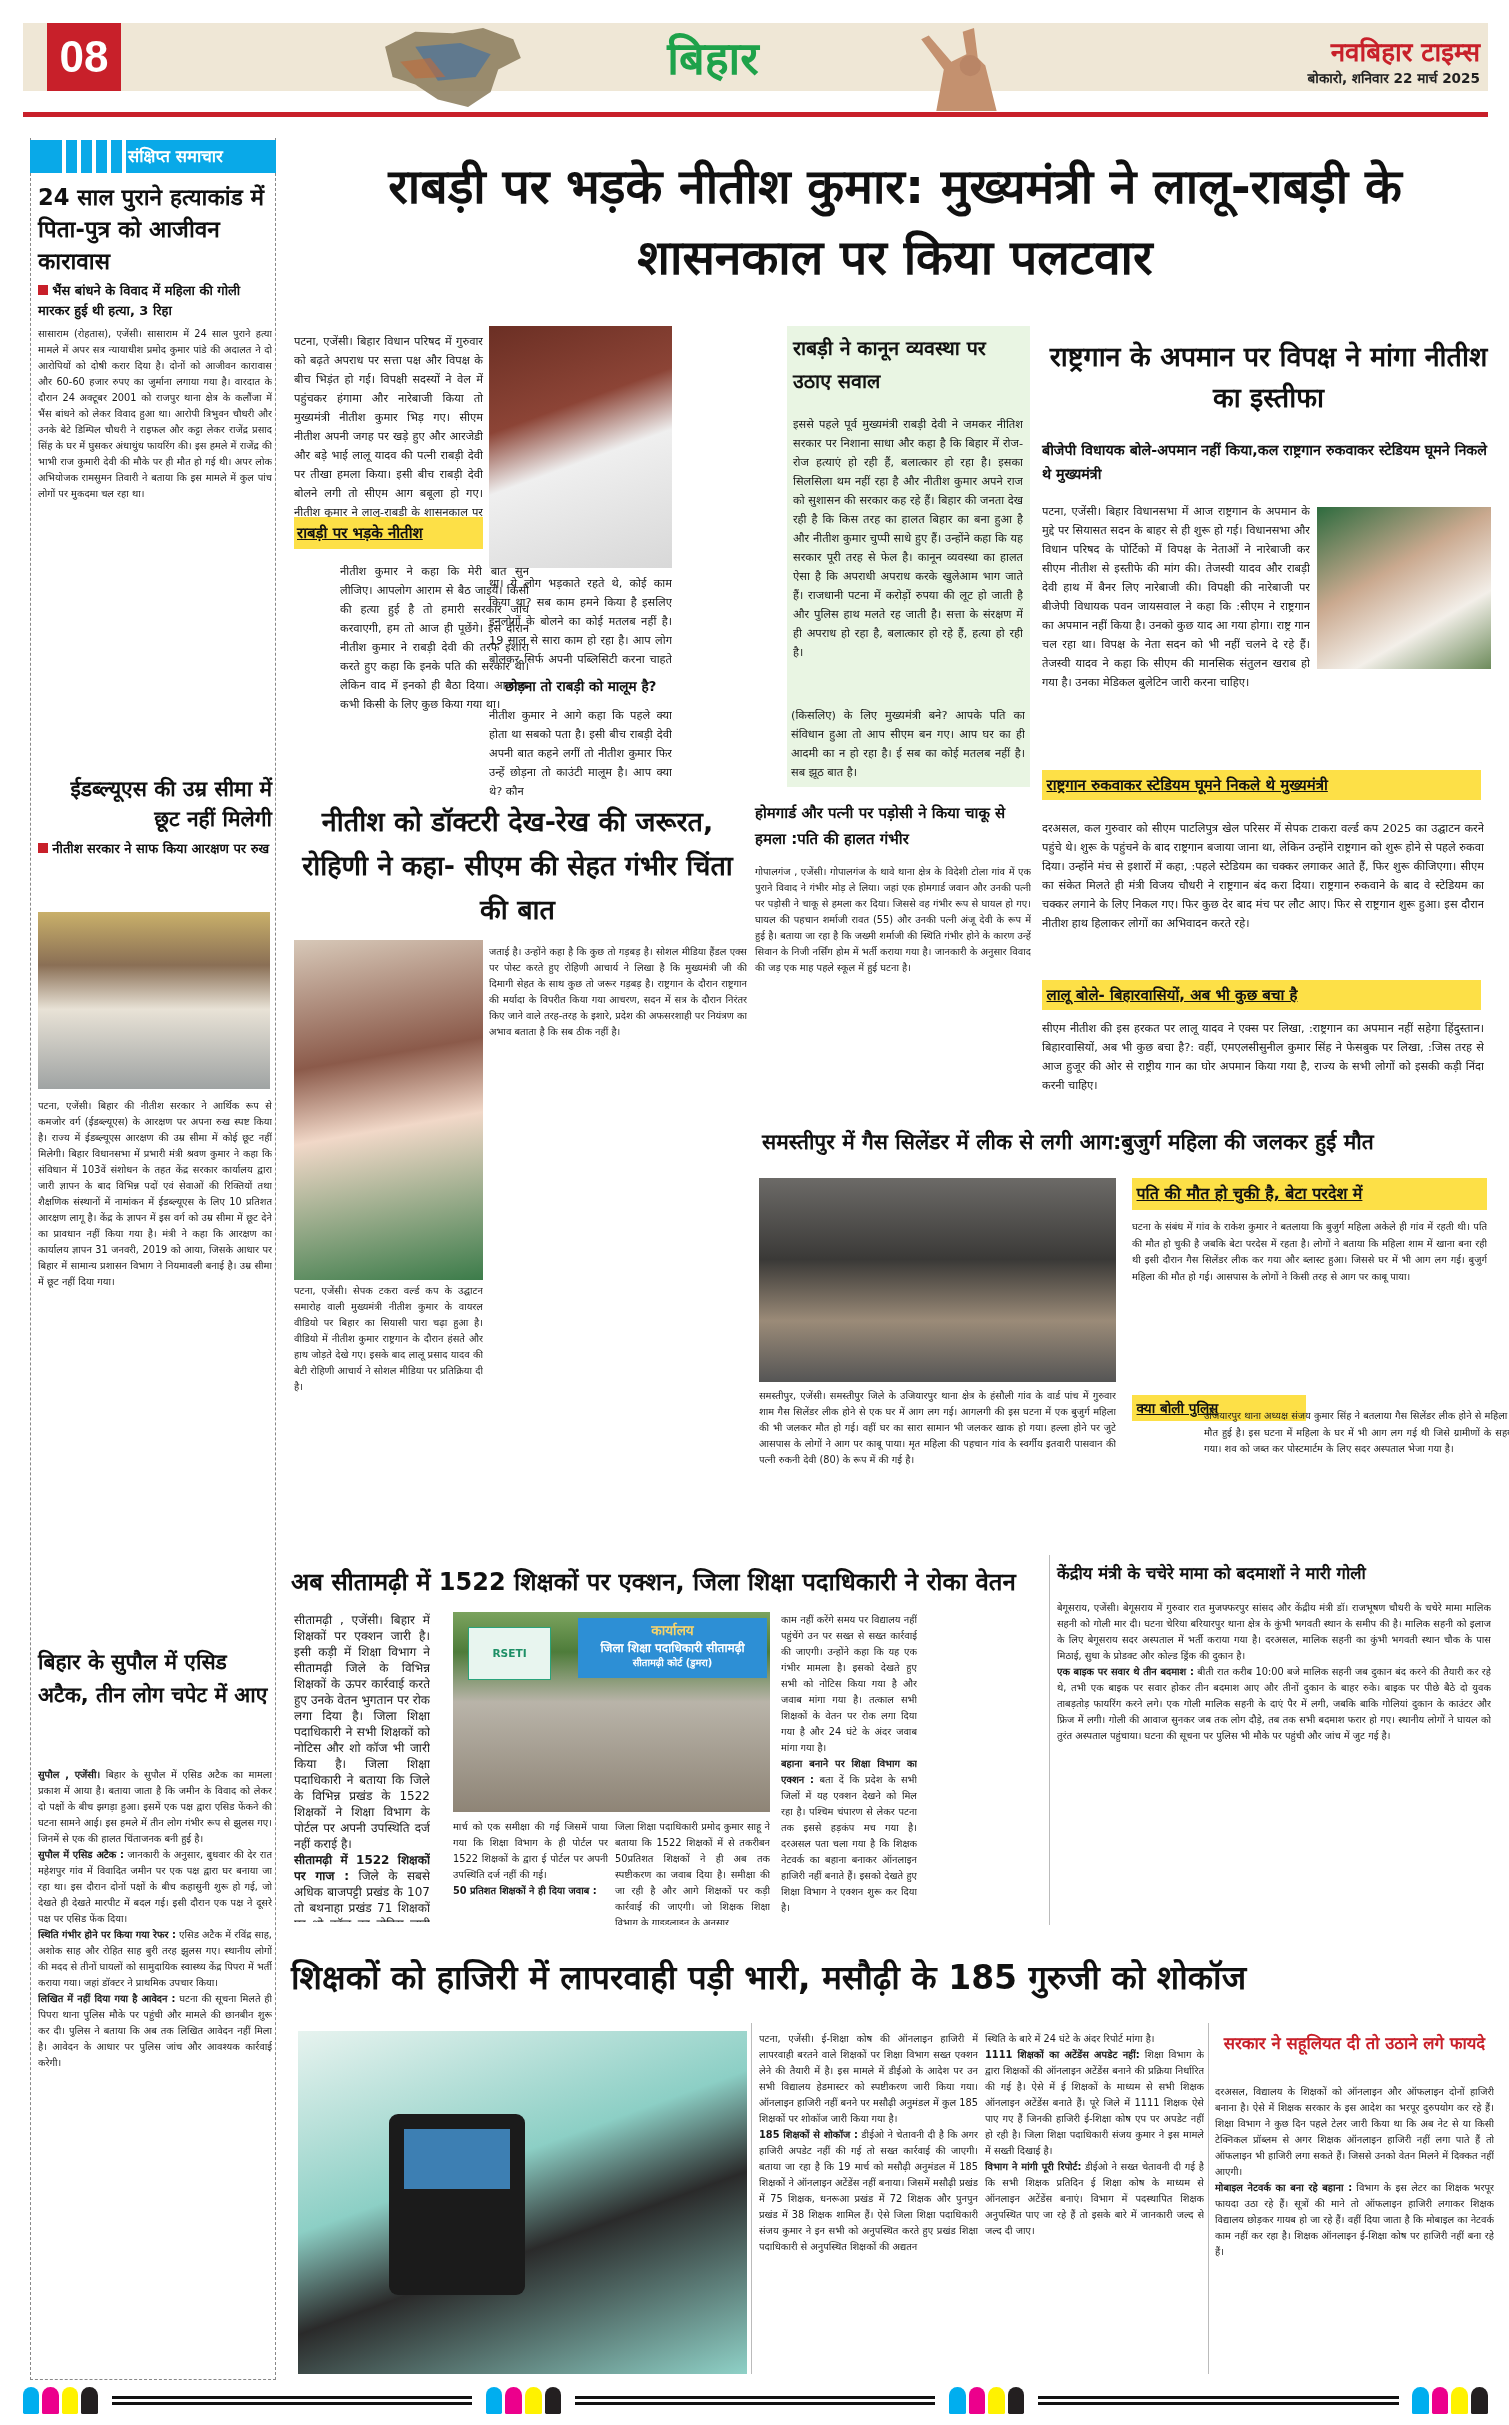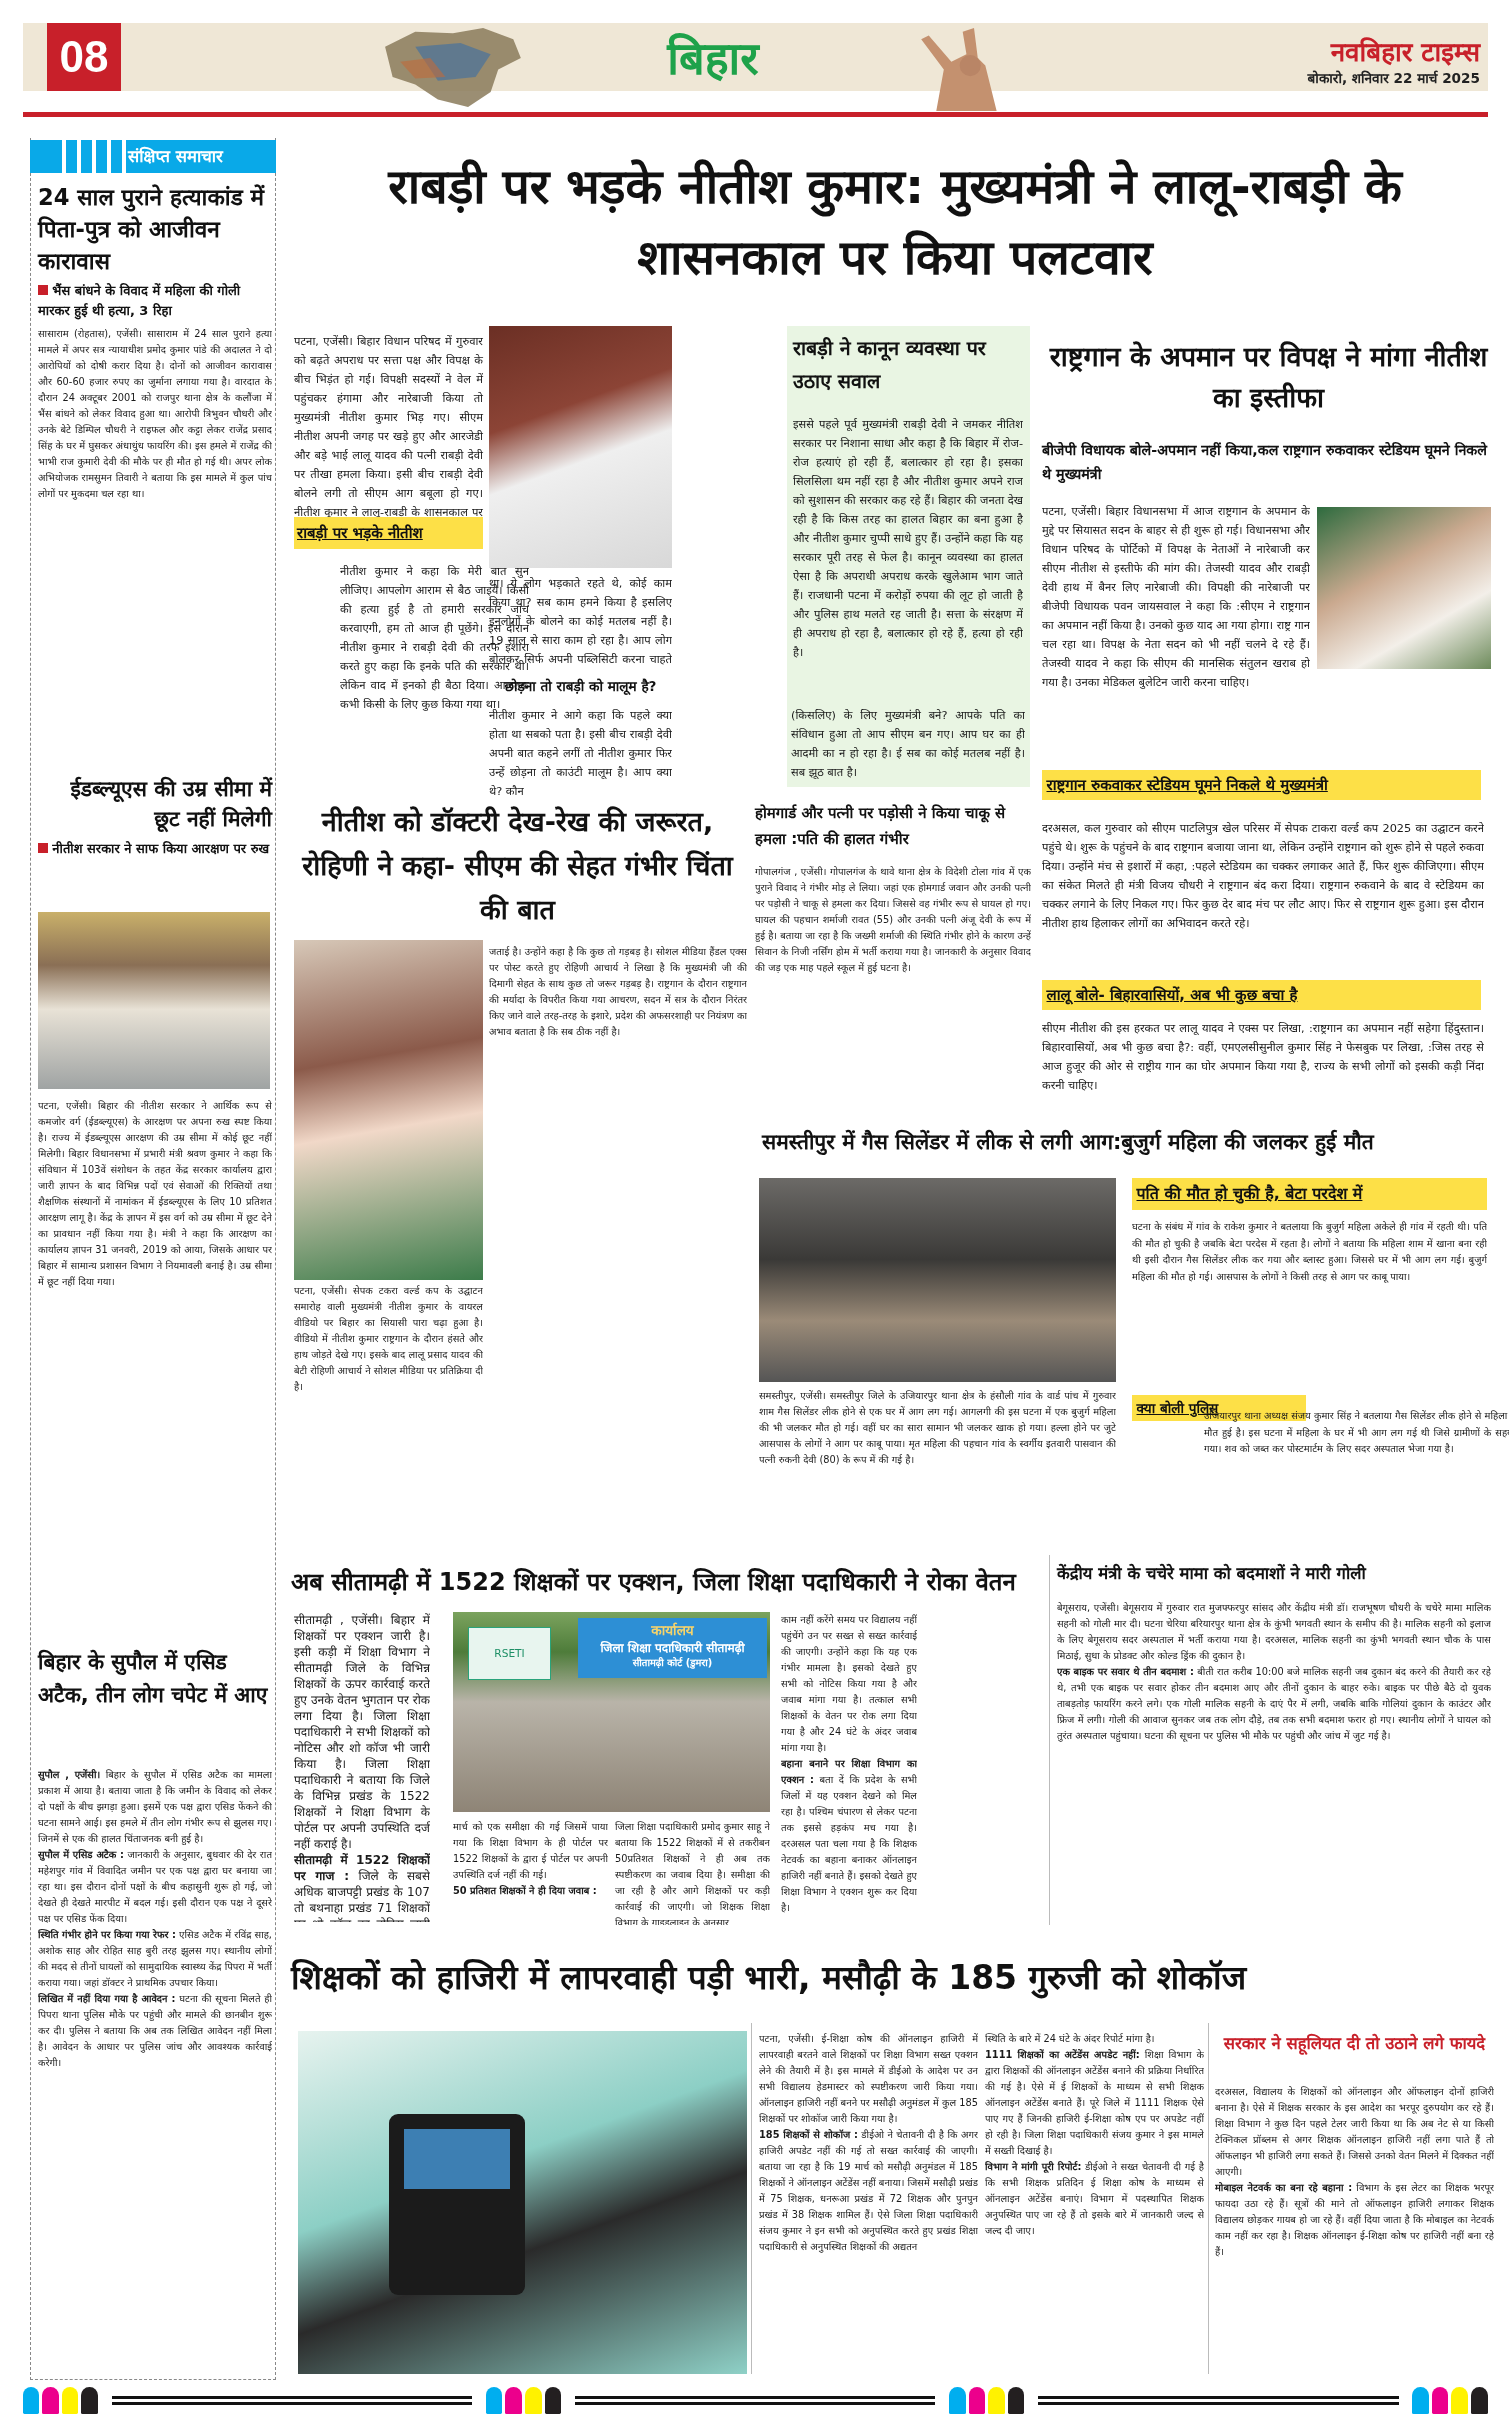--- a/index.html
+++ b/index.html
@@ -145,21 +145,21 @@
 <div class="abs yellow-bar hl" style="left:1132px;top:1375px;width:174px;height:26px;font-size:13.6px;line-height:26px;padding-left:4.5px;margin-top:20px;">क्या बोली पुलिस</div>
 <div class="abs body-text" style="left:1184px;top:1408px;width:355px;height:117px;overflow:hidden;font-size:9.8px;line-height:16.6px;margin-left:20px;">उजियारपुर थाना अध्यक्ष संजय कुमार सिंह ने बतलाया गैस सिलेंडर लीक होने से महिला की जुलस कर मौत हुई है। इस घटना में महिला के घर में भी आग लग गई थी जिसे ग्रामीणों के सहयोग से बुझाया गया। शव को जब्त कर पोस्टमार्टम के लिए सदर अस्पताल भेजा गया है।</div>
 
 <div class="abs hl" style="left:291px;top:1563px;width:755px;font-size:24px;line-height:38px;">अब सीतामढ़ी में 1522 शिक्षकों पर एक्शन, जिला शिक्षा पदाधिकारी ने रोका वेतन</div>
 <div class="abs body-text" style="left:294px;top:1612px;width:136px;height:310px;overflow:hidden;font-size:12px;line-height:16px;">
   <span>सीतामढ़ी , एजेंसी। बिहार में शिक्षकों पर एक्शन जारी है। इसी कड़ी में शिक्षा विभाग ने सीतामढ़ी जिले के विभिन्न शिक्षकों के ऊपर कार्रवाई करते हुए उनके वेतन भुगतान पर रोक लगा दिया है। जिला शिक्षा पदाधिकारी ने सभी शिक्षकों को नोटिस और शो कॉज भी जारी किया है। जिला शिक्षा पदाधिकारी ने बताया कि जिले के विभिन्न प्रखंड के 1522 शिक्षकों ने शिक्षा विभाग के पोर्टल पर अपनी उपस्थिति दर्ज नहीं कराई है।</span><br>
   <b>सीतामढ़ी में 1522 शिक्षकों पर गाज :</b>
   <span>जिले के सबसे अधिक बाजपट्टी प्रखंड के 107 तो बथनाहा प्रखंड 71 शिक्षकों पर शो कॉज का नोटिस जारी किया गया। जिला शिक्षा पदाधिकारी प्रमोद कुमार साहू ने बताया कि बीते 18</span>
 </div>
 <div class="abs photo office" style="left:453px;top:1612px;width:317px;height:200px;">
-  <div style="position:absolute;left:15px;top:15px;width:83px;height:53px;background:#e8f5ef;border:1.5px solid #2aa37a;font-size:10.6px;font-weight:normal;color:#1d8f66;text-align:center;line-height:50px;">RSETI</div>
+  <div style="position:absolute;left:15px;top:15px;width:83px;height:53px;background:#e8f5ef;border:1.5px solid #2aa37a;font-size:10.6px;font-weight:bold;color:#1d8f66;text-align:center;line-height:50px;">RSETI</div>
   <div style="position:absolute;left:125px;top:6px;width:189px;height:60px;background:#2d8fd5;color:#fff;text-align:center;padding-top:1.5px;">
     <div style="font-size:13.6px;font-weight:bold;color:#f6d46b;">कार्यालय</div>
     <div style="font-size:12px;font-weight:bold;">जिला शिक्षा पदाधिकारी सीतामढ़ी</div>
     <div style="font-size:9.8px;font-weight:bold;">सीतामढ़ी कोर्ट (डुमरा)</div>
   </div>
 </div>
 <div class="abs body-text" style="left:453px;top:1819px;width:155px;height:106px;overflow:hidden;font-size:9.8px;line-height:16px;">
   <span>मार्च को एक समीक्षा की गई जिसमें पाया गया कि शिक्षा विभाग के ही पोर्टल पर 1522 शिक्षकों के द्वारा ई पोर्टल पर अपनी उपस्थिति दर्ज नहीं की गई।</span><br>
   <b>50 प्रतिशत शिक्षकों ने ही दिया जवाब :</b>
 </div>

